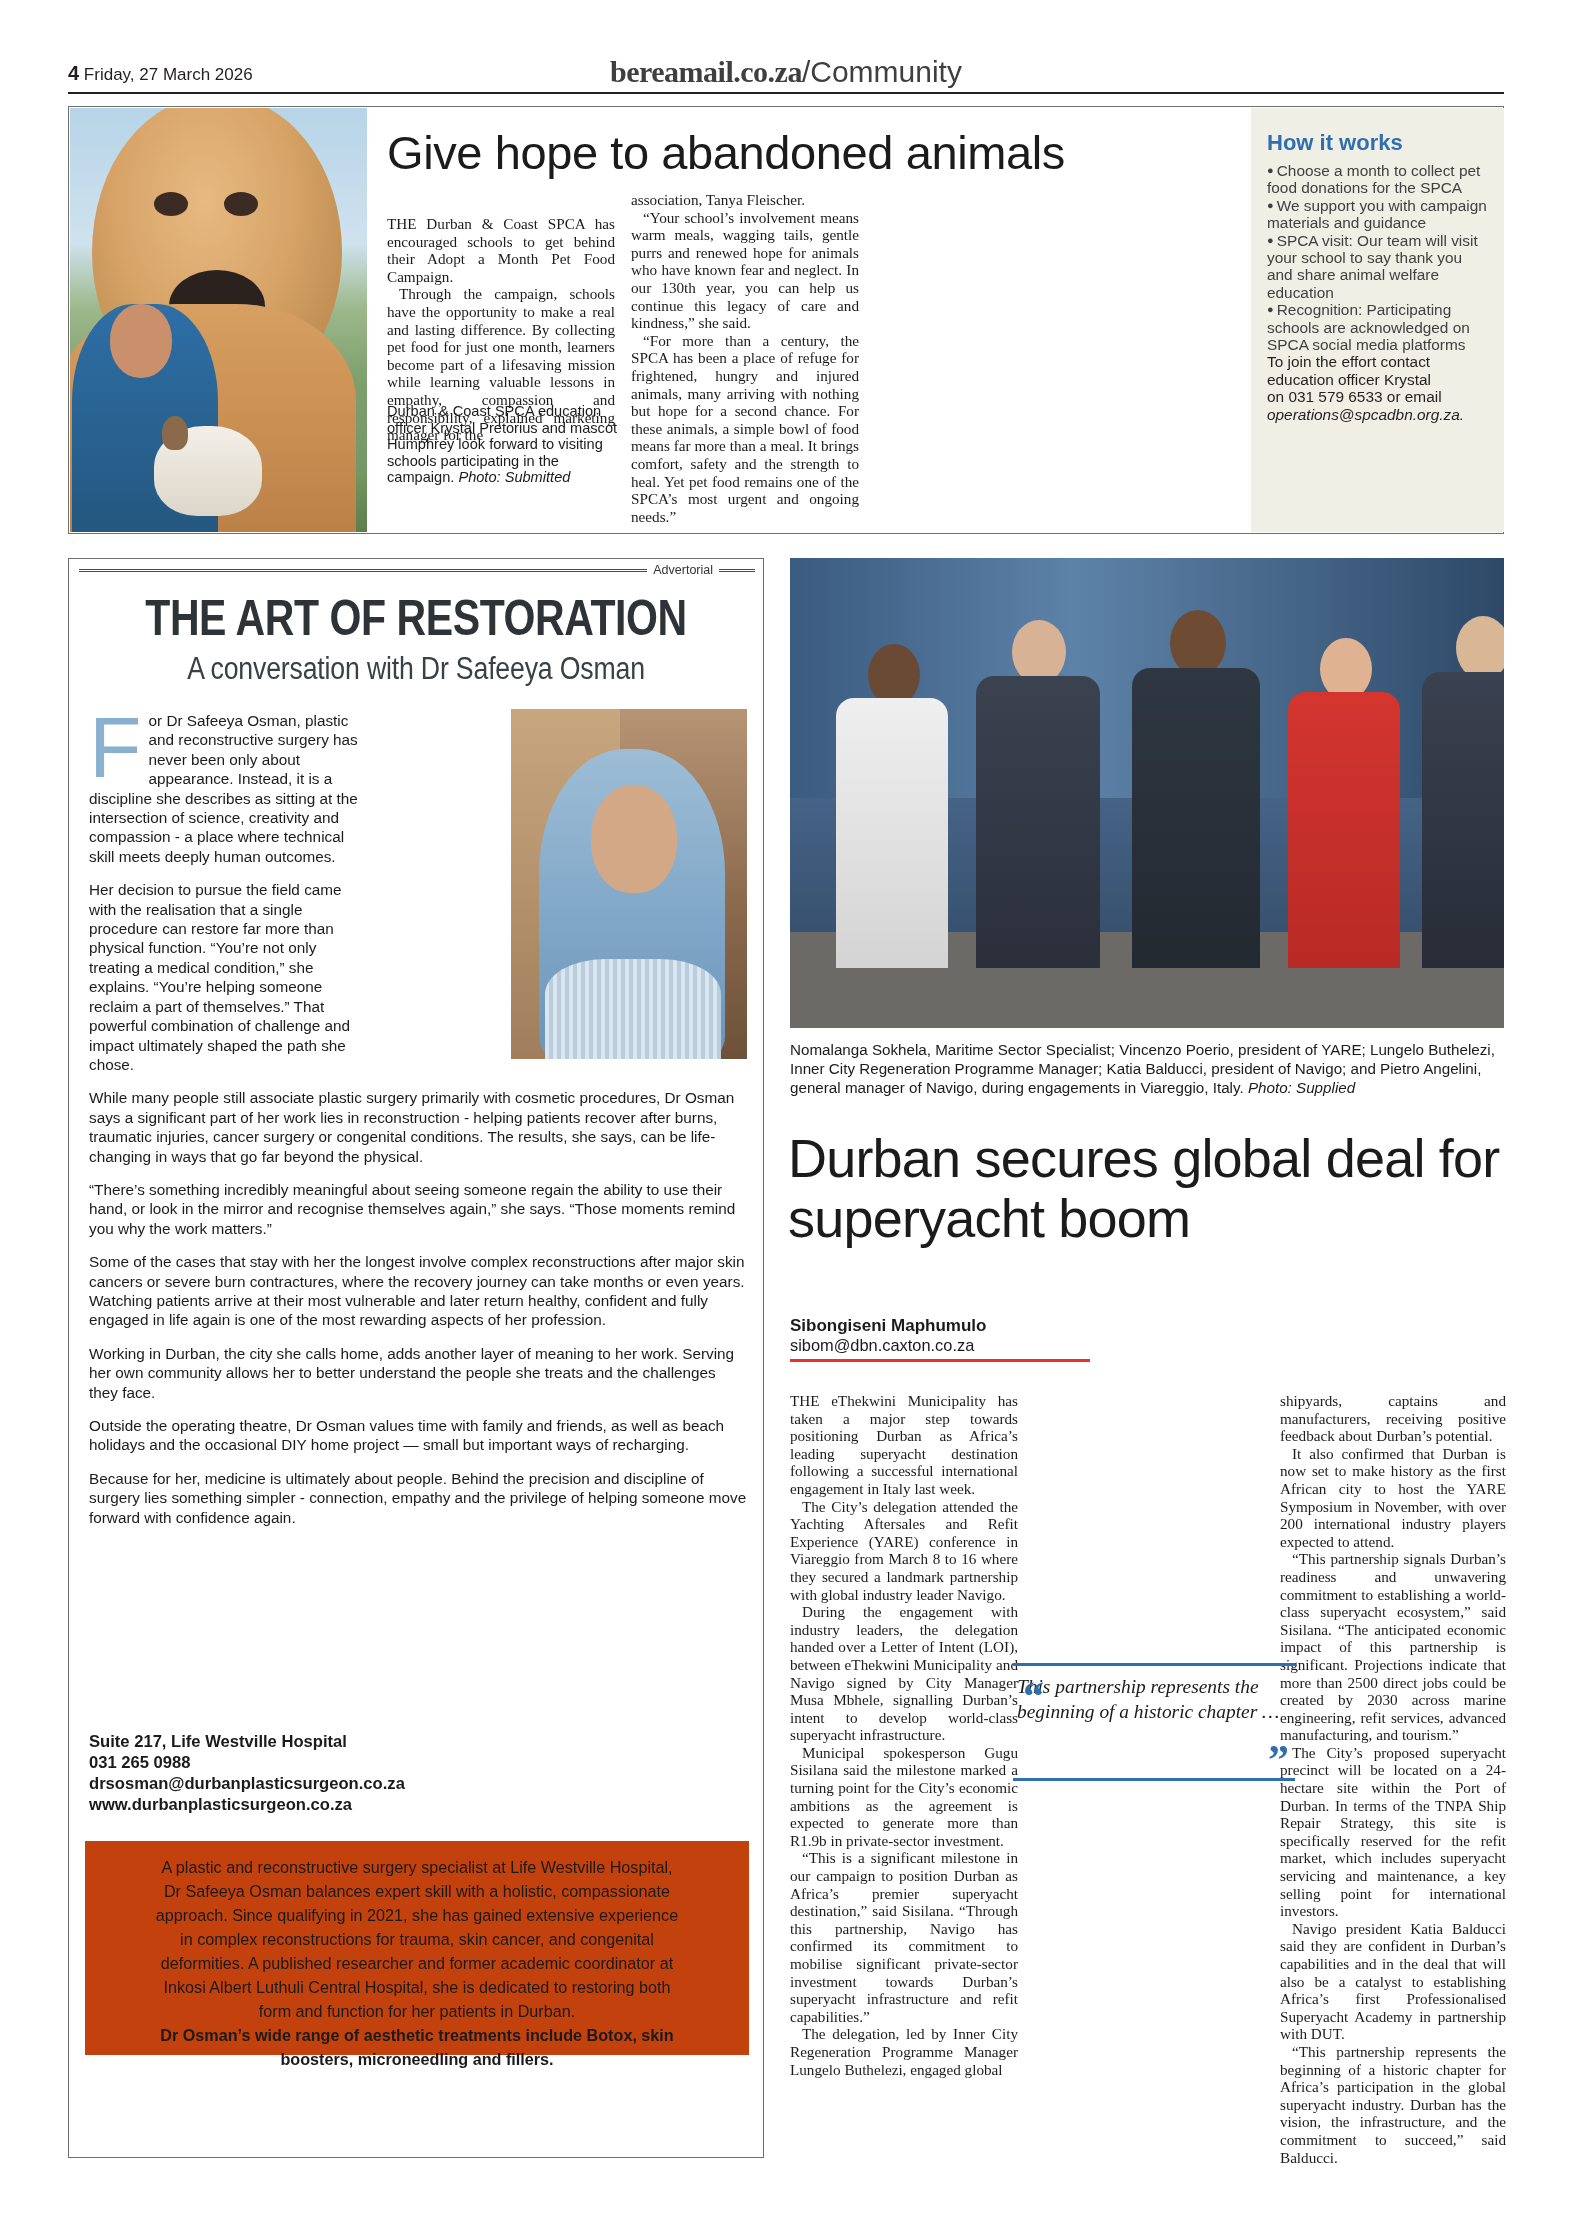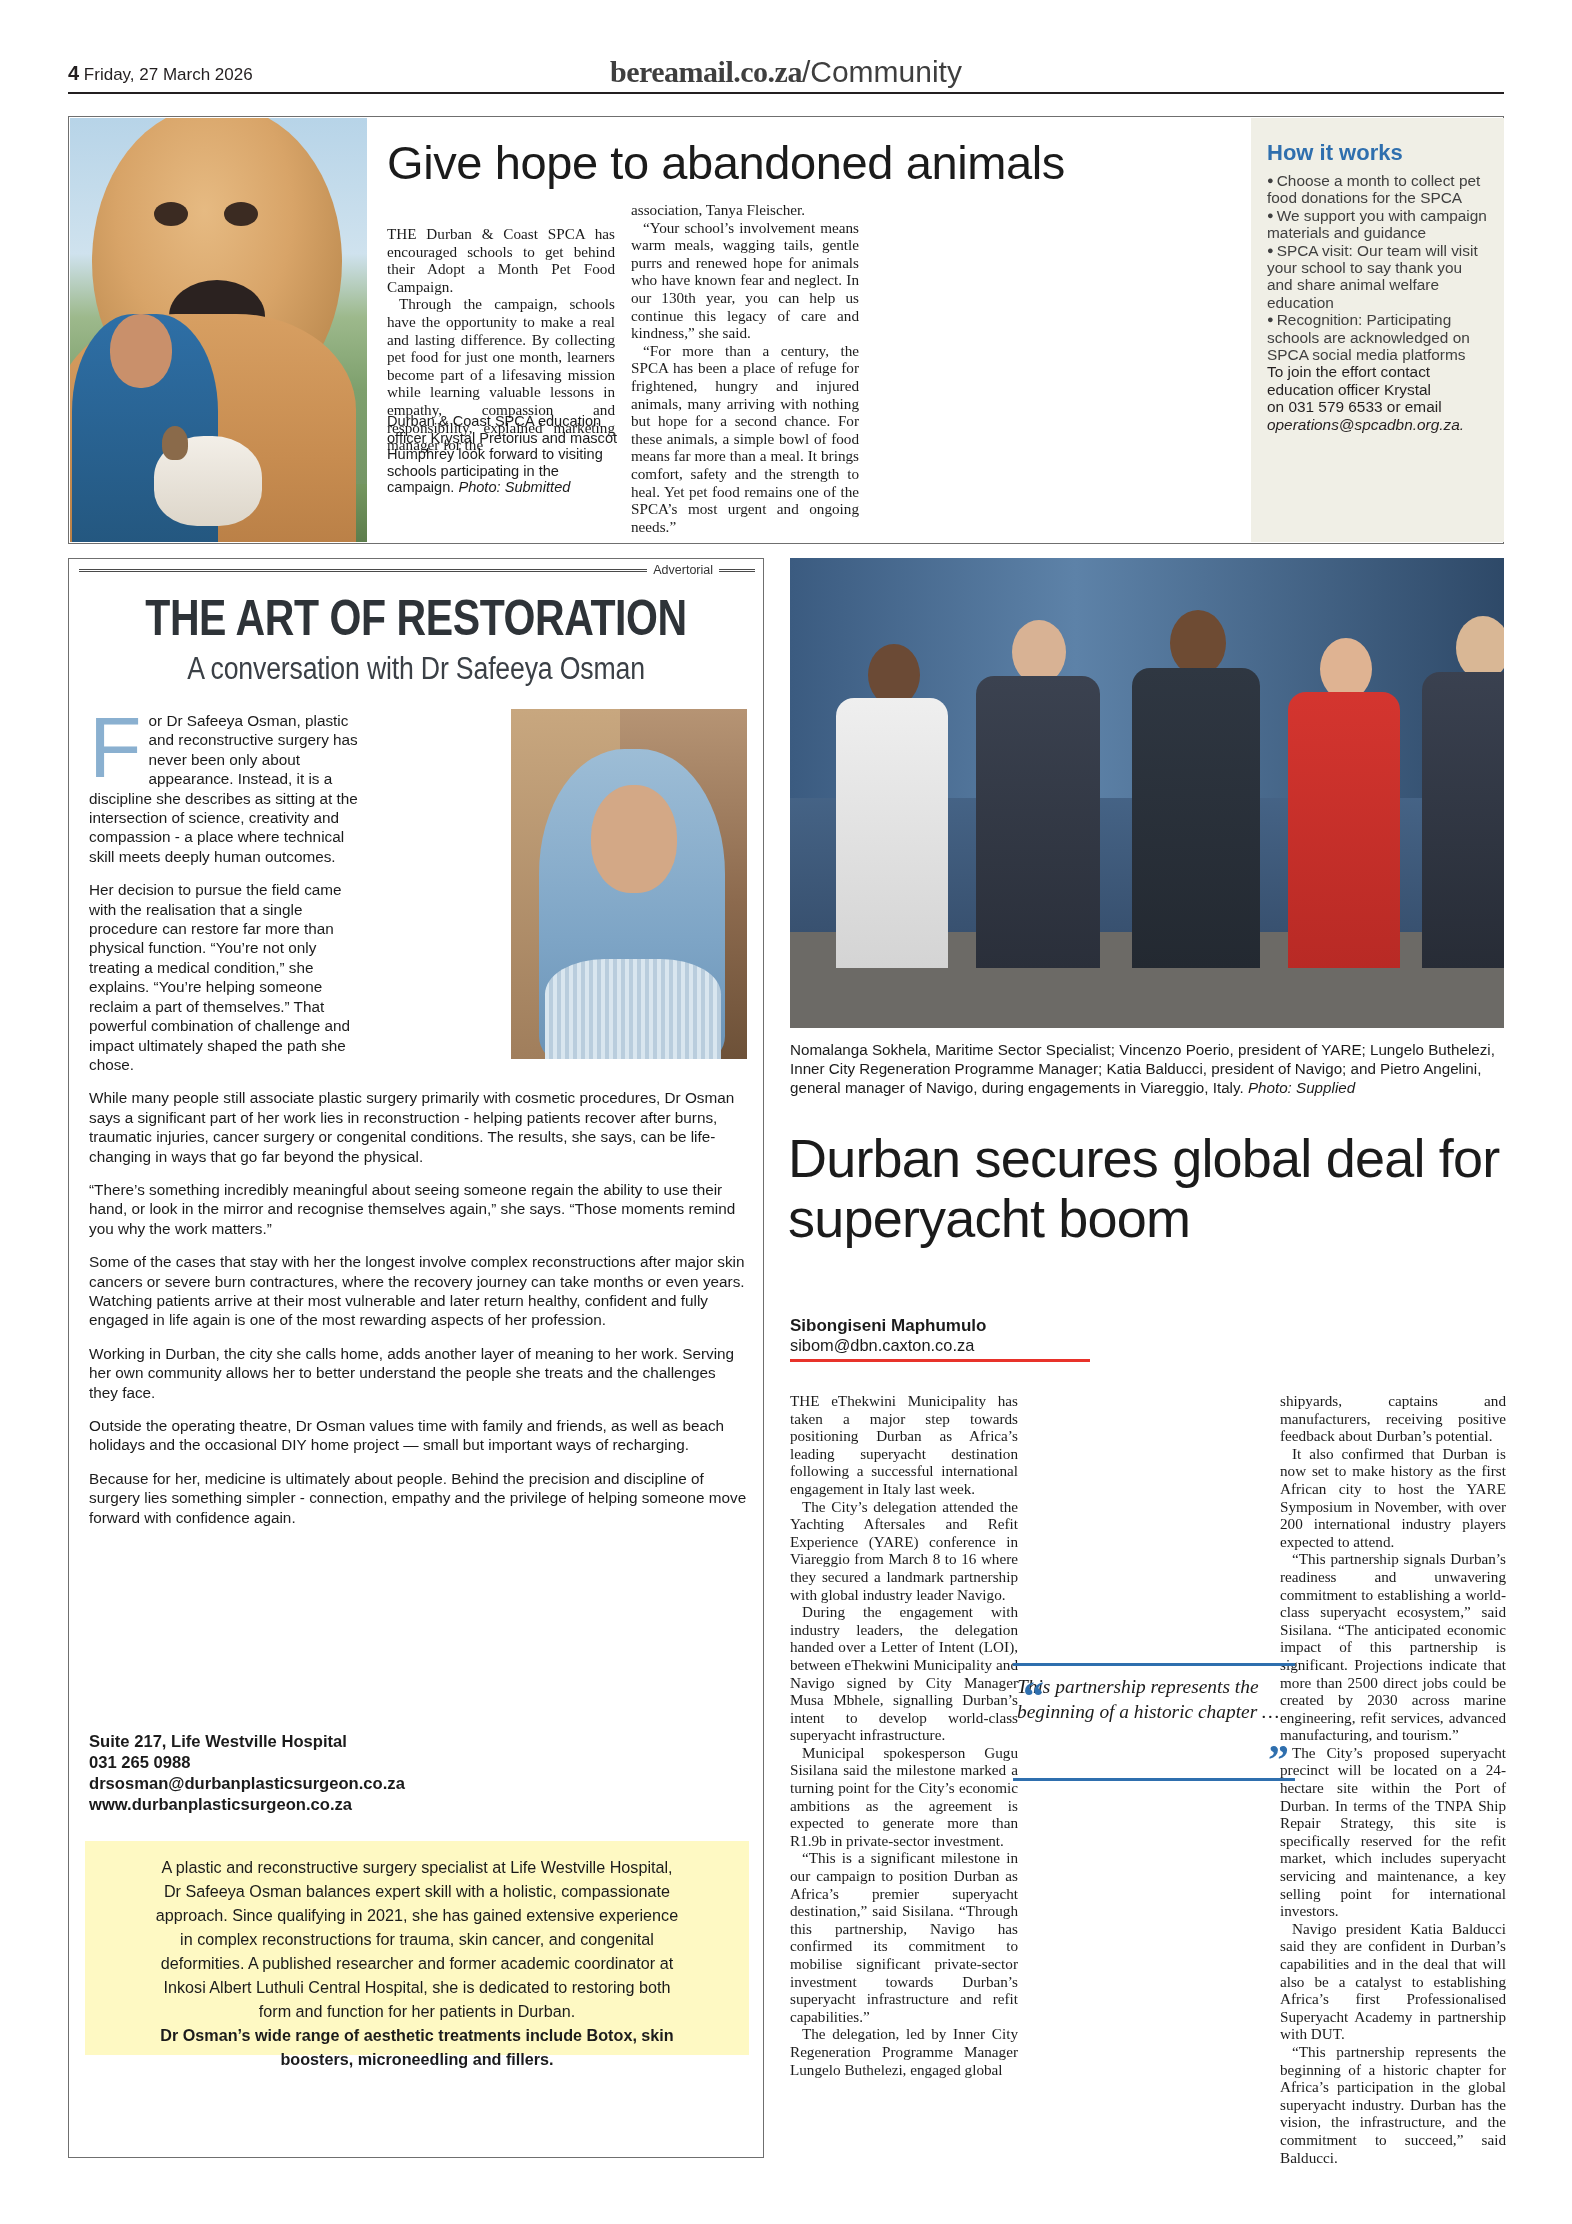--- a/index.html
+++ b/index.html
@@ -31,21 +31,21 @@
   }
   .sitename .light {
     font-family: "Liberation Sans", sans-serif; font-weight: 400; letter-spacing: 0px;
   }
   .mast-rule {
     position: absolute; left: 68px; top: 92px; width: 1436px; height: 2px; background: #231f20;
   }
 
   
   .story1 {
-    position: absolute; left: 68px; top: 116px; width: 1436px; height: 428px;
+    position: absolute; left: 68px; top: 106px; width: 1436px; height: 428px;
     border: 1px solid #6f6f6f;
   }
   .s1-photo {
     position: absolute; left: 1px; top: 1px; width: 297px; height: 424px;
     overflow: hidden;
   }
   .s1-photo .sky { position:absolute; inset:0; background: linear-gradient(#b7d4e8 0%, #cfe2ee 32%, #9db98c 47%, #7ea06d 64%, #6f8f61 100%); }
   .s1-photo .mascot {
     position:absolute; left: 22px; top: -12px; width: 250px; height: 300px;
     background: radial-gradient(ellipse at 45% 35%, #e6ba82 0%, #d8a468 45%, #c08e53 78%, #a97a46 100%);
@@ -179,21 +179,21 @@
     float: left; font-size: 86px; line-height: 68px; font-weight: 300;
     color: #8ab0d0; padding-right: 7px; margin-top: 2px;
     font-family: "Liberation Sans", sans-serif;
   }
   .advert-contact {
     position:absolute; left: 20px; top: 1172px; width: 640px;
     font-size: 16.6px; line-height: 21px; font-weight: bold; color:#1b1b1b;
   }
   .advert-bluebox {
     position:absolute; left: 16px; top: 1282px; width: 664px; height: 214px;
-    background: #fef9c3; padding: 14px 46px; text-align:center;
+    background: #c2410c; padding: 14px 46px; text-align:center;
   }
   .advert-bluebox p {
     font-size: 17.4px; line-height: 24px; color:#1b1b1b;
     transform: scaleX(0.93); transform-origin:center;
   }
   .advert-bluebox p.bold { font-weight: bold; }
 
   
   .rphoto {
     position: absolute; left: 790px; top: 558px; width: 714px; height: 470px;

